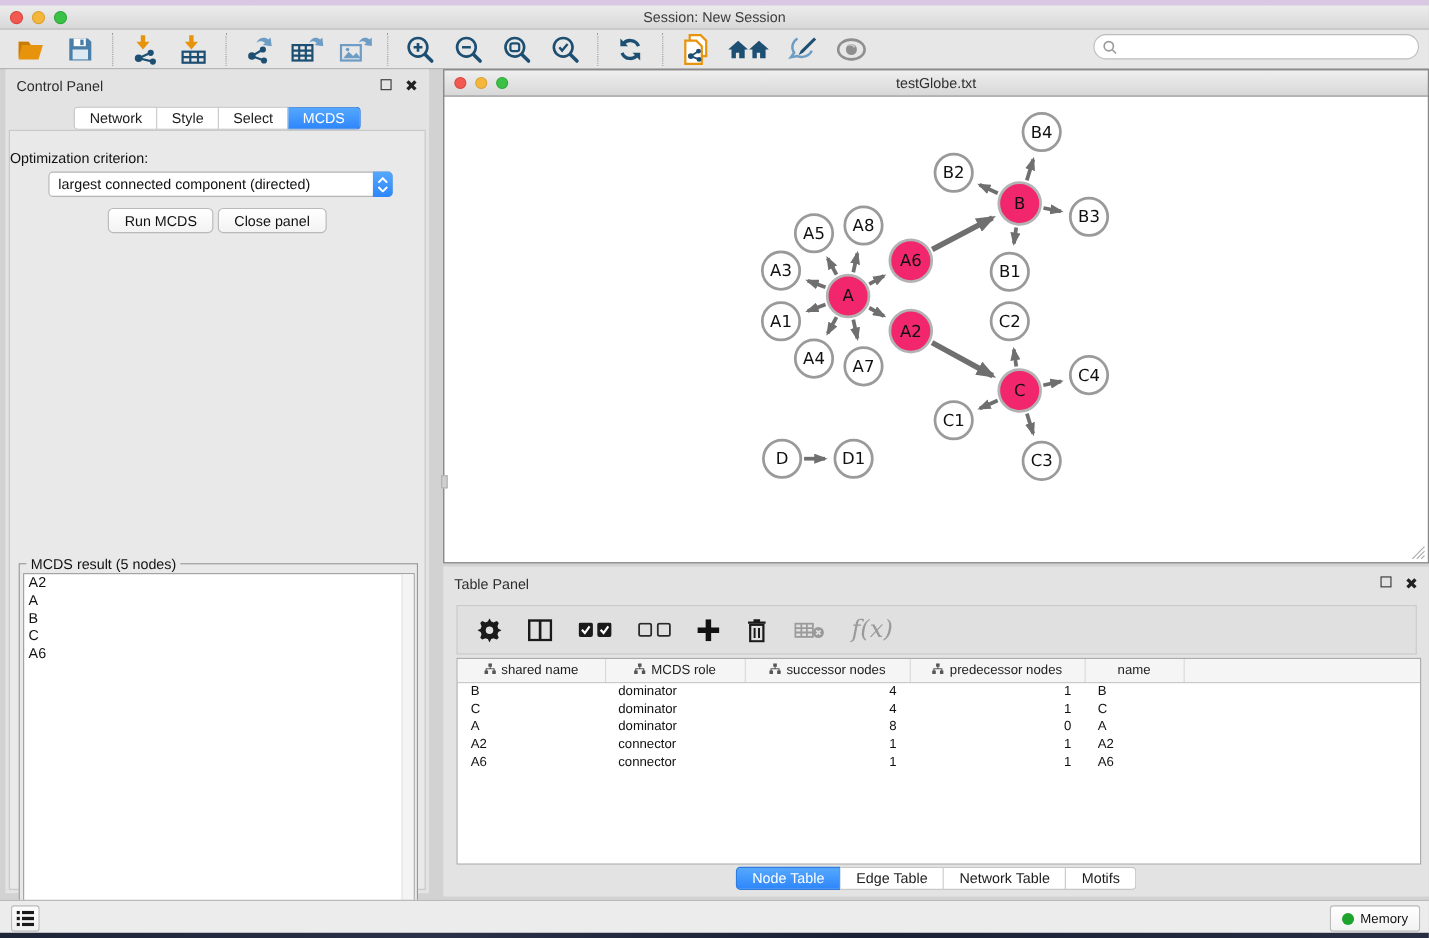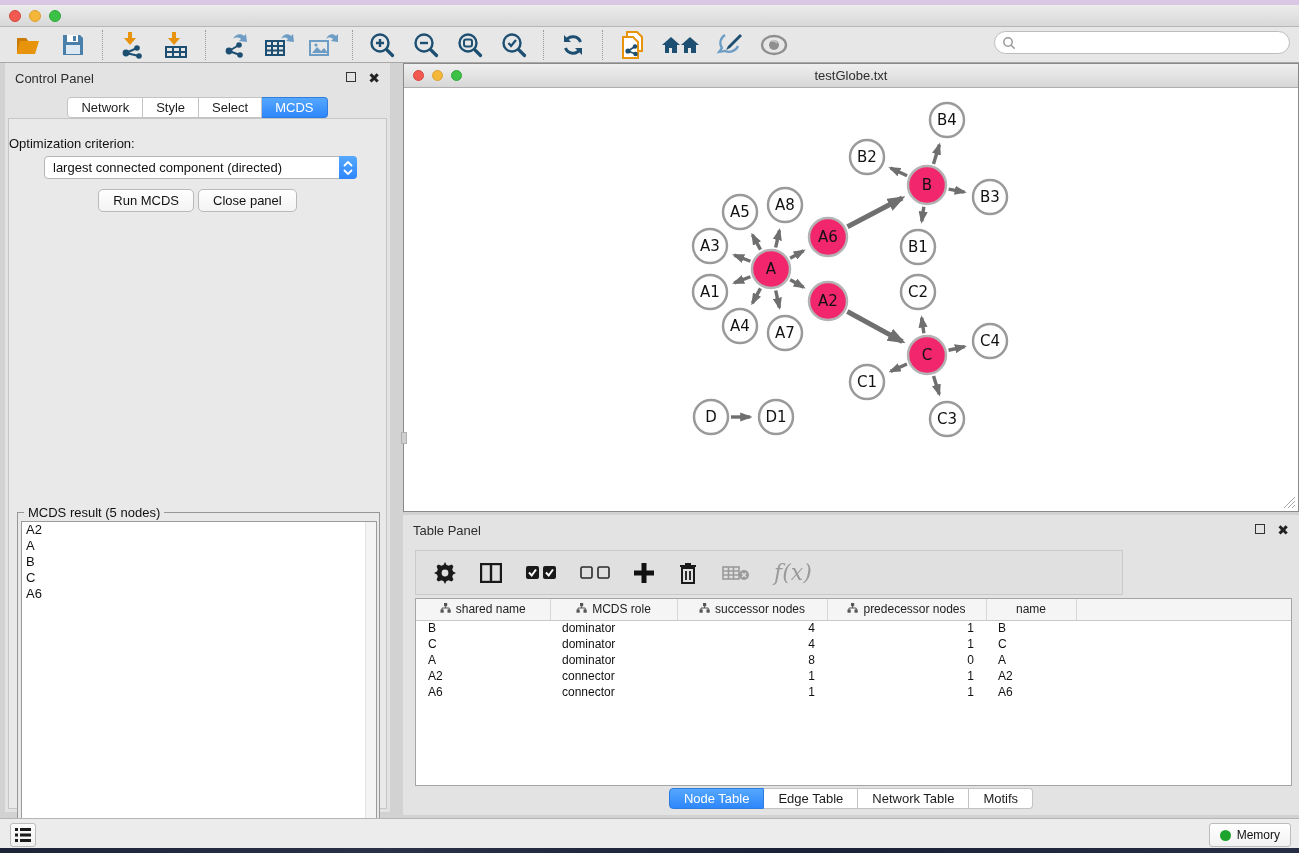--- a/index.html
+++ b/index.html
@@ -74,21 +74,21 @@
   .net-titlebar { height:24px; background:linear-gradient(#efefef,#d7d7d7);
     border-bottom:1px solid #aeaeae; display:flex; align-items:center; position:relative; }
   .net-titlebar .title { position:absolute; left:0; right:0; text-align:center; font-size:13px; color:#2e2e2e; }
   .net-canvas { position:absolute; left:0; top:24px; width:894px; height:423px; background:#fff; }
   .net-canvas svg text { font-family:"DejaVu Sans","Liberation Sans",sans-serif; }
   .grip { position:absolute; right:2px; bottom:2px; width:13px; height:13px; }
   .side-grip { position:absolute; left:-3px; top:368px; width:6px; height:12px; background:#cfcfcf; border:1px solid #b0b0b0; }
 
   
   .table-panel { left:403px; top:515px; width:896px; height:300px; background:#e3e3e3; }
-  .tp-toolbar { position:absolute; left:12px; top:35px; width:708px; height:45px;
+  .tp-toolbar { position:absolute; left:12px; top:35px; width:873px; height:45px;
     background:#e0e0e0; border:1px solid #cacaca; display:flex; align-items:center; gap:24px; padding-left:18px; }
   .tp-ic { display:flex; align-items:center; justify-content:center; }
   .fx { font-family:"DejaVu Serif","Liberation Serif",serif; font-style:italic;
     font-size:22px; color:#9a9a9a; }
   .data-table { position:absolute; left:12px; top:83px; width:877px; height:188px;
     background:#fff; border:1px solid #a5a5a5; overflow:hidden; }
   table { border-collapse:collapse; width:100%; table-layout:fixed; }
   thead th { background:#f5f5f5; border-bottom:1px solid #c9c9c9; border-right:1px solid #d7d7d7;
     font-size:12px; font-weight:normal; color:#222; height:21px; text-align:center; }
   thead th .th-inner { display:flex; align-items:center; justify-content:center; gap:5px; }
@@ -113,20 +113,21 @@
 </head>
 <body>
 
 <div class="abs desktop-top"></div>
 <div class="abs titlebar">
   <div class="tl-dots">
     <span class="dot red"></span>
     <span class="dot yellow"></span>
     <span class="dot green"></span>
   </div>
+  <div class="title">Session: New Session</div>
 </div>
 
 <div class="abs toolbar">
   <div class="tb-group">
     <span class="tb-btn">
       <svg width="28" height="24" viewBox="0 0 28 24">
           <path d="M2 5h9l2 3h11l-4 13H2z" fill="#e8930c"></path>
           <path d="M2 5h9l2 3h-8l-3 12z" fill="#c97d08"></path>
         </svg>
     </span>

